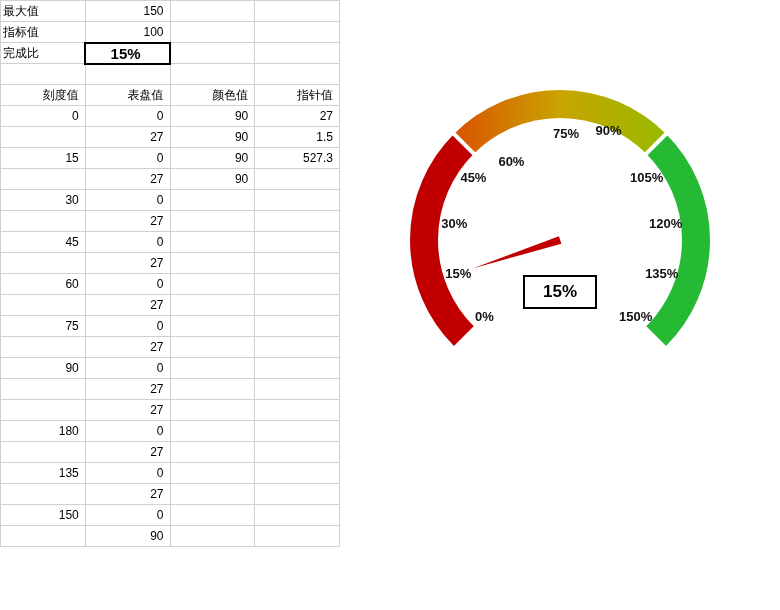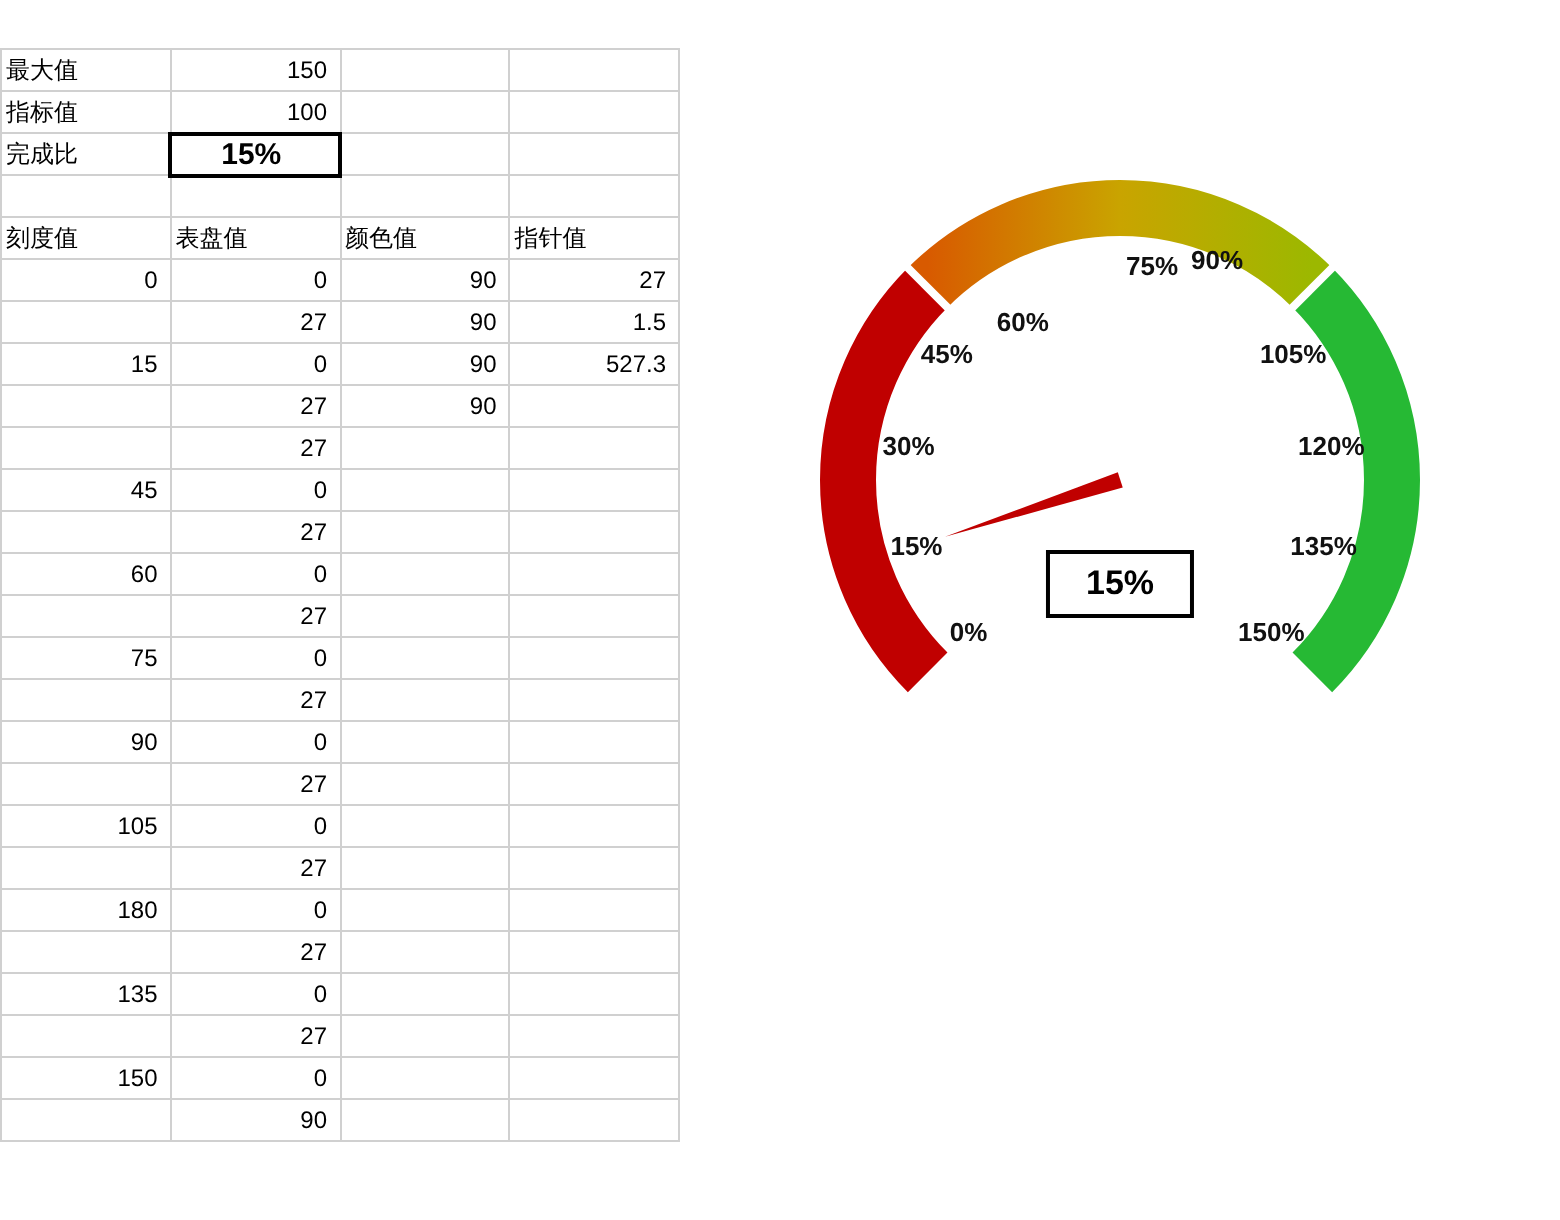--- a/index.html
+++ b/index.html
@@ -1,23 +1,23 @@
 <!DOCTYPE html>
 <html><head>
 <meta charset="utf-8">
 <style>
 * { box-sizing: border-box; margin: 0; padding: 0; }
 body { font-family: Arial, "Microsoft YaHei", sans-serif; font-size: 13px; background: #fff; width: 780px; height: 610px; overflow: hidden; }
 .container { display: flex; width: 100%; height: 100%; }
 .left { flex: 0 0 340px; }
 .right { flex: 1; position: relative; padding: 20px 10px; }
-table { border-collapse: collapse; width: 100%; table-layout: fixed; margin-top: 24px; }
+table { border-collapse: collapse; width: 100%; table-layout: fixed; }
 td { border: 1px solid #d0d0d0; height: 21px; padding: 1px 6px 1px 2px; font-size: 12px; text-align: right; vertical-align: middle; white-space: nowrap; overflow: hidden; }
 td.label { text-align: left; }
-td.header { text-align: left; }
+td.header { text-align: right; }
 .completion-cell { border: 2px solid #000 !important; font-weight: bold; font-size: 15px; text-align: center; position: relative; }
 .chart-title { text-align: center; font-weight: bold; font-size: 19px; padding: 10px 0 20px; }
 .gauge-wrap { position: relative; width: 380px; height: 340px; margin: 0 auto; }
 .gauge-svg { position: absolute; top: 0; left: 0; }
 .gauge-label { position: absolute; font-size: 13px; font-weight: bold; color: #111; transform: translate(-50%, -50%); }
 .gauge-value-box { position: absolute; border: 2px solid #000; padding: 5px 18px; font-size: 17px; font-weight: bold; background: #fff; transform: translateX(-50%); }
 </style>
 </head>
 <body>
 
@@ -84,20 +84,26 @@
             <td>90</td>
             <td>527.3</td>
           </tr>
           <tr>
             <td></td>
             <td>27</td>
             <td>90</td>
             <td></td>
           </tr>
           <tr>
+            <td>30</td>
+            <td>0</td>
+            <td></td>
+            <td></td>
+          </tr>
+          <tr>
             <td></td>
             <td>27</td>
             <td></td>
             <td></td>
           </tr>
           <tr>
             <td>45</td>
             <td>0</td>
             <td></td>
             <td></td>
@@ -134,26 +140,20 @@
           </tr>
           <tr>
             <td>90</td>
             <td>0</td>
             <td></td>
             <td></td>
           </tr>
           <tr>
             <td></td>
             <td>27</td>
-            <td></td>
-            <td></td>
-          </tr>
-          <tr>
-            <td>105</td>
-            <td>0</td>
             <td></td>
             <td></td>
           </tr>
           <tr>
             <td></td>
             <td>27</td>
             <td></td>
             <td></td>
           </tr>
           <tr>
@@ -216,21 +216,21 @@
         <g id="gauge-needle">
             <polygon points="191.36808057330268,223.75877048314362 102.50280050084588,248.42956348249518 188.897450576732,216.15495321624672" fill="#C00000"></polygon>
           </g>
       </svg>
       <div id="tick-labels">
           <div class="gauge-label" style="left: 114.34px; top: 295.66px;">0%</div>
           <div class="gauge-label" style="left: 88.237px; top: 253.065px;">15%</div>
           <div class="gauge-label" style="left: 84.3173px; top: 203.262px;">30%</div>
           <div class="gauge-label" style="left: 103.435px; top: 157.107px;">45%</div>
           <div class="gauge-label" style="left: 141.423px; top: 124.662px; margin-top: 16px;">60%</div>
-          <div class="gauge-label" style="left: 206px; top: 113px;">75%</div>
+          <div class="gauge-label" style="left: 196px; top: 113px;">75%</div>
           <div class="gauge-label" style="left: 238.577px; top: 110px;">90%</div>
           <div class="gauge-label" style="left: 276.565px; top: 157.107px;">105%</div>
           <div class="gauge-label" style="left: 295.683px; top: 203.262px;">120%</div>
           <div class="gauge-label" style="left: 291.763px; top: 253.065px;">135%</div>
           <div class="gauge-label" style="left: 265.66px; top: 295.66px;">150%</div>
         </div>
       <div class="gauge-value-box" id="value-box" style="left: 190px; top: 255px;">15%</div>
     </div>
   </div>
 </div>

